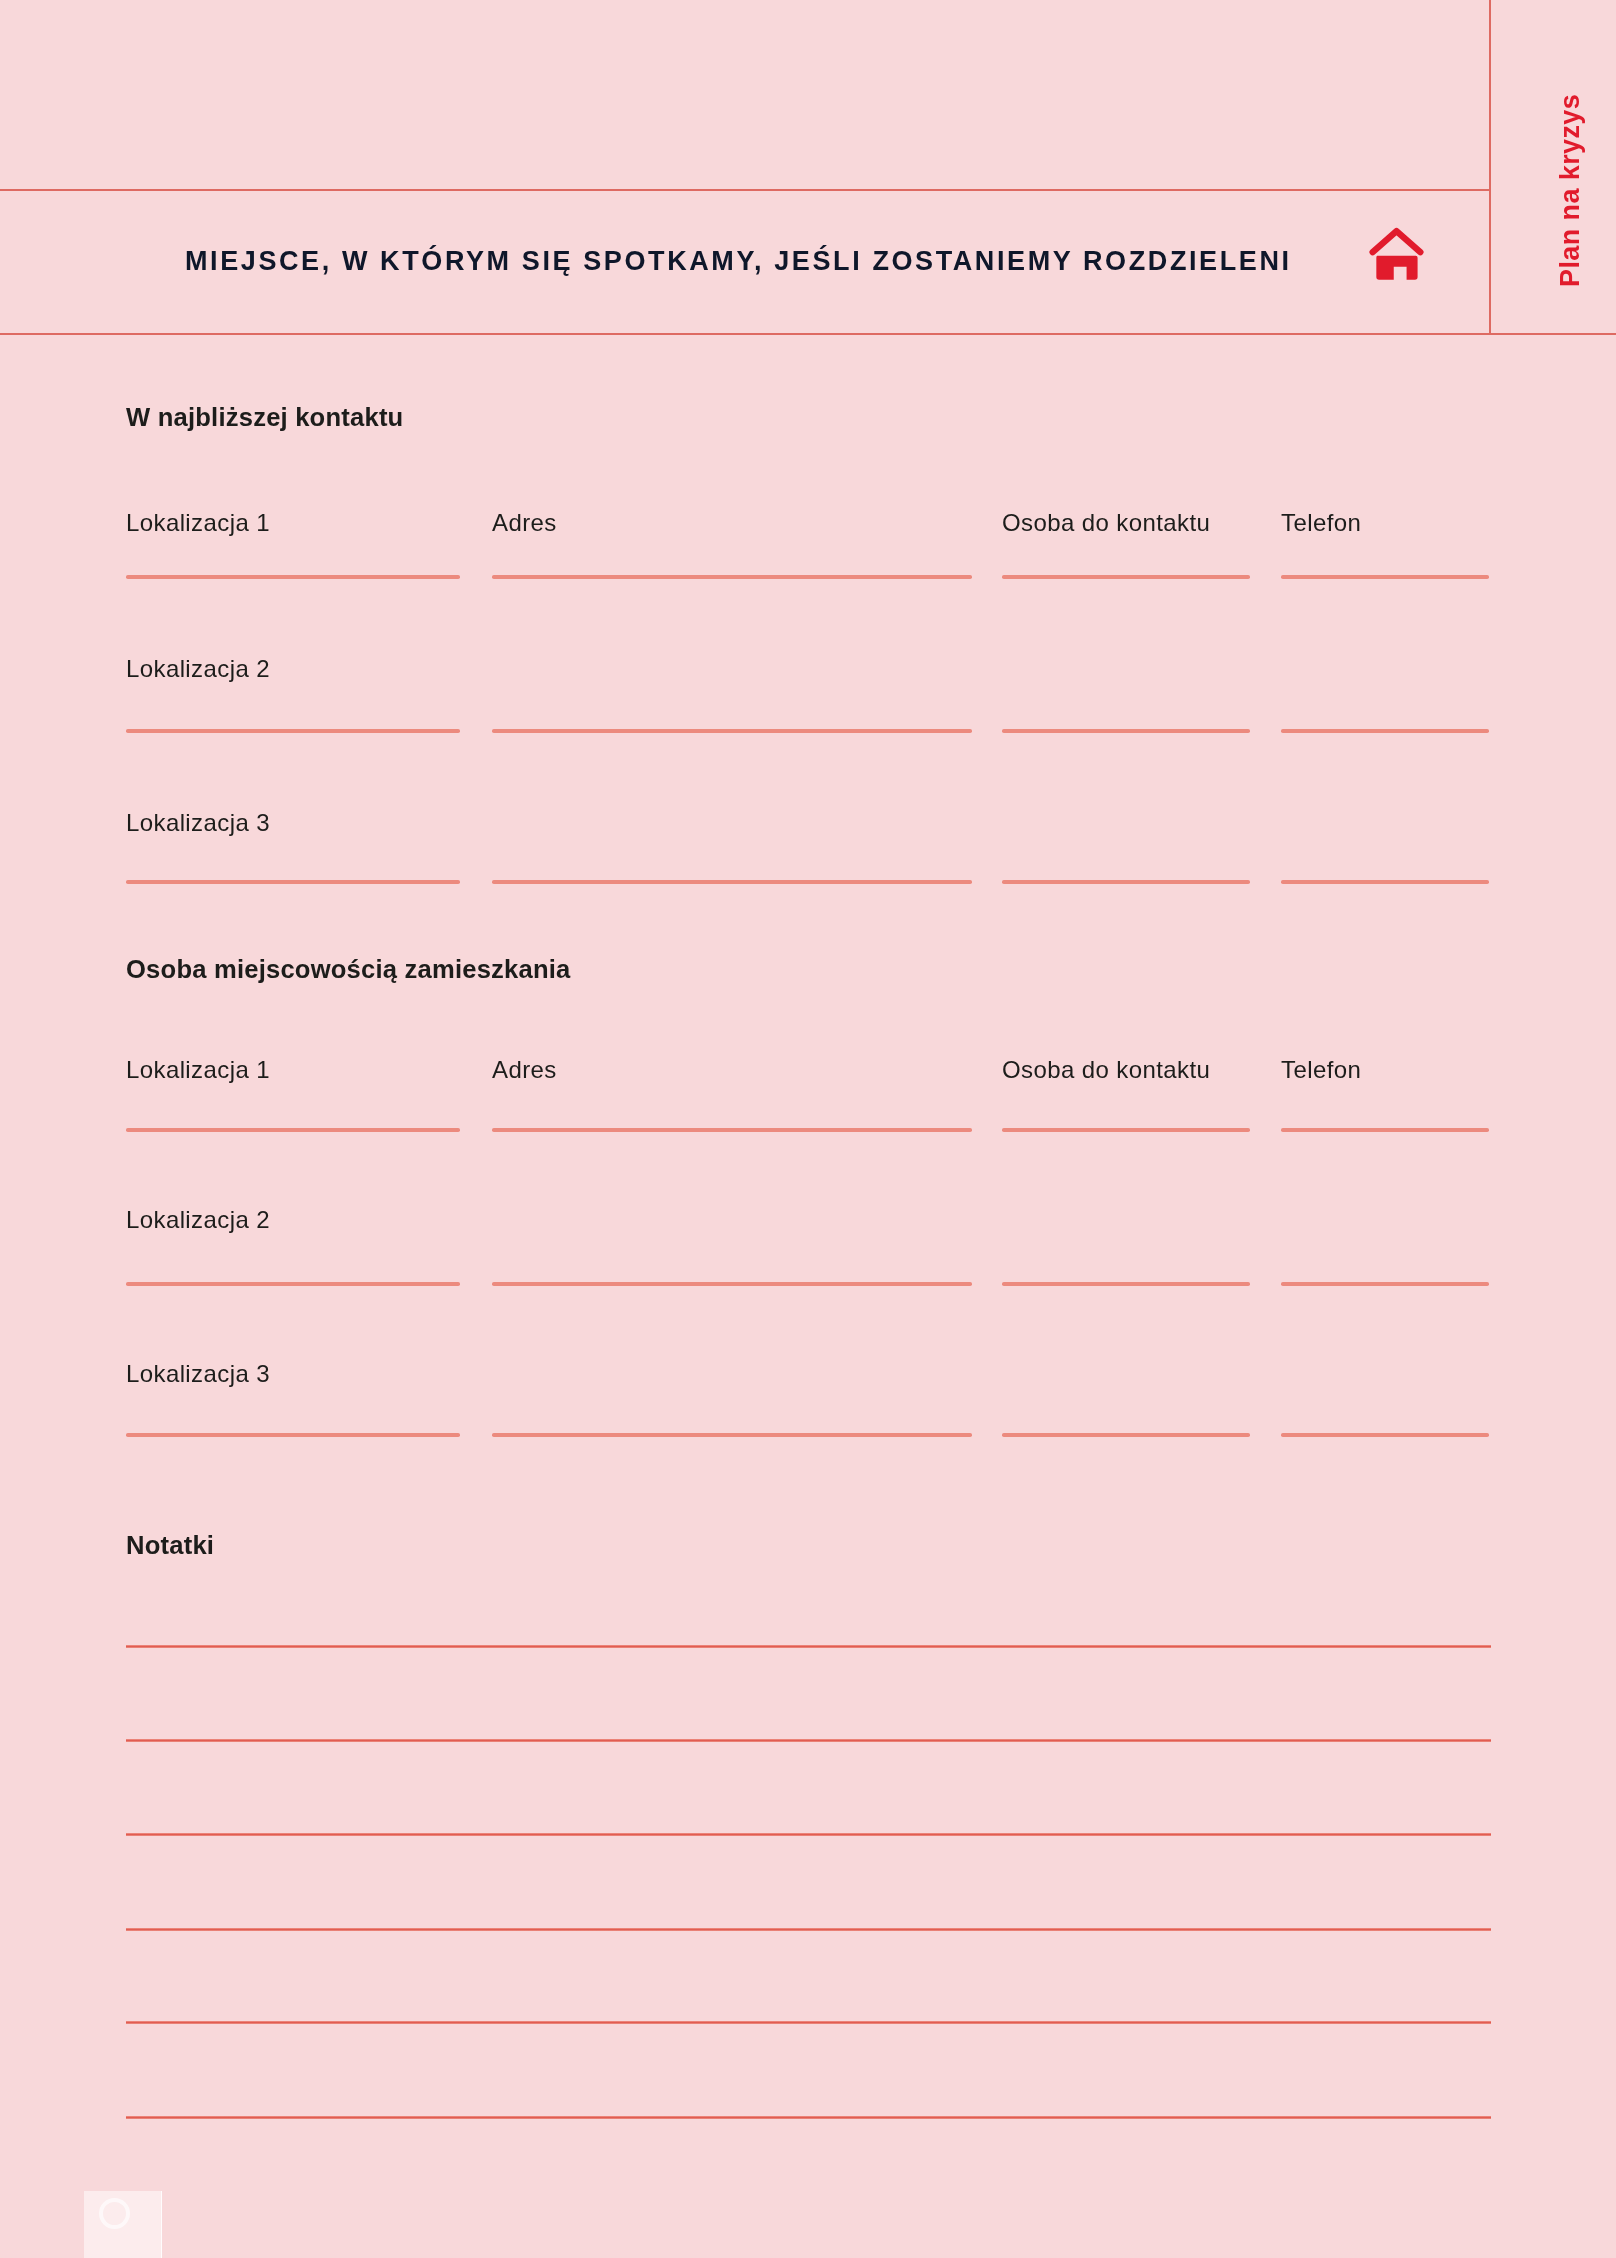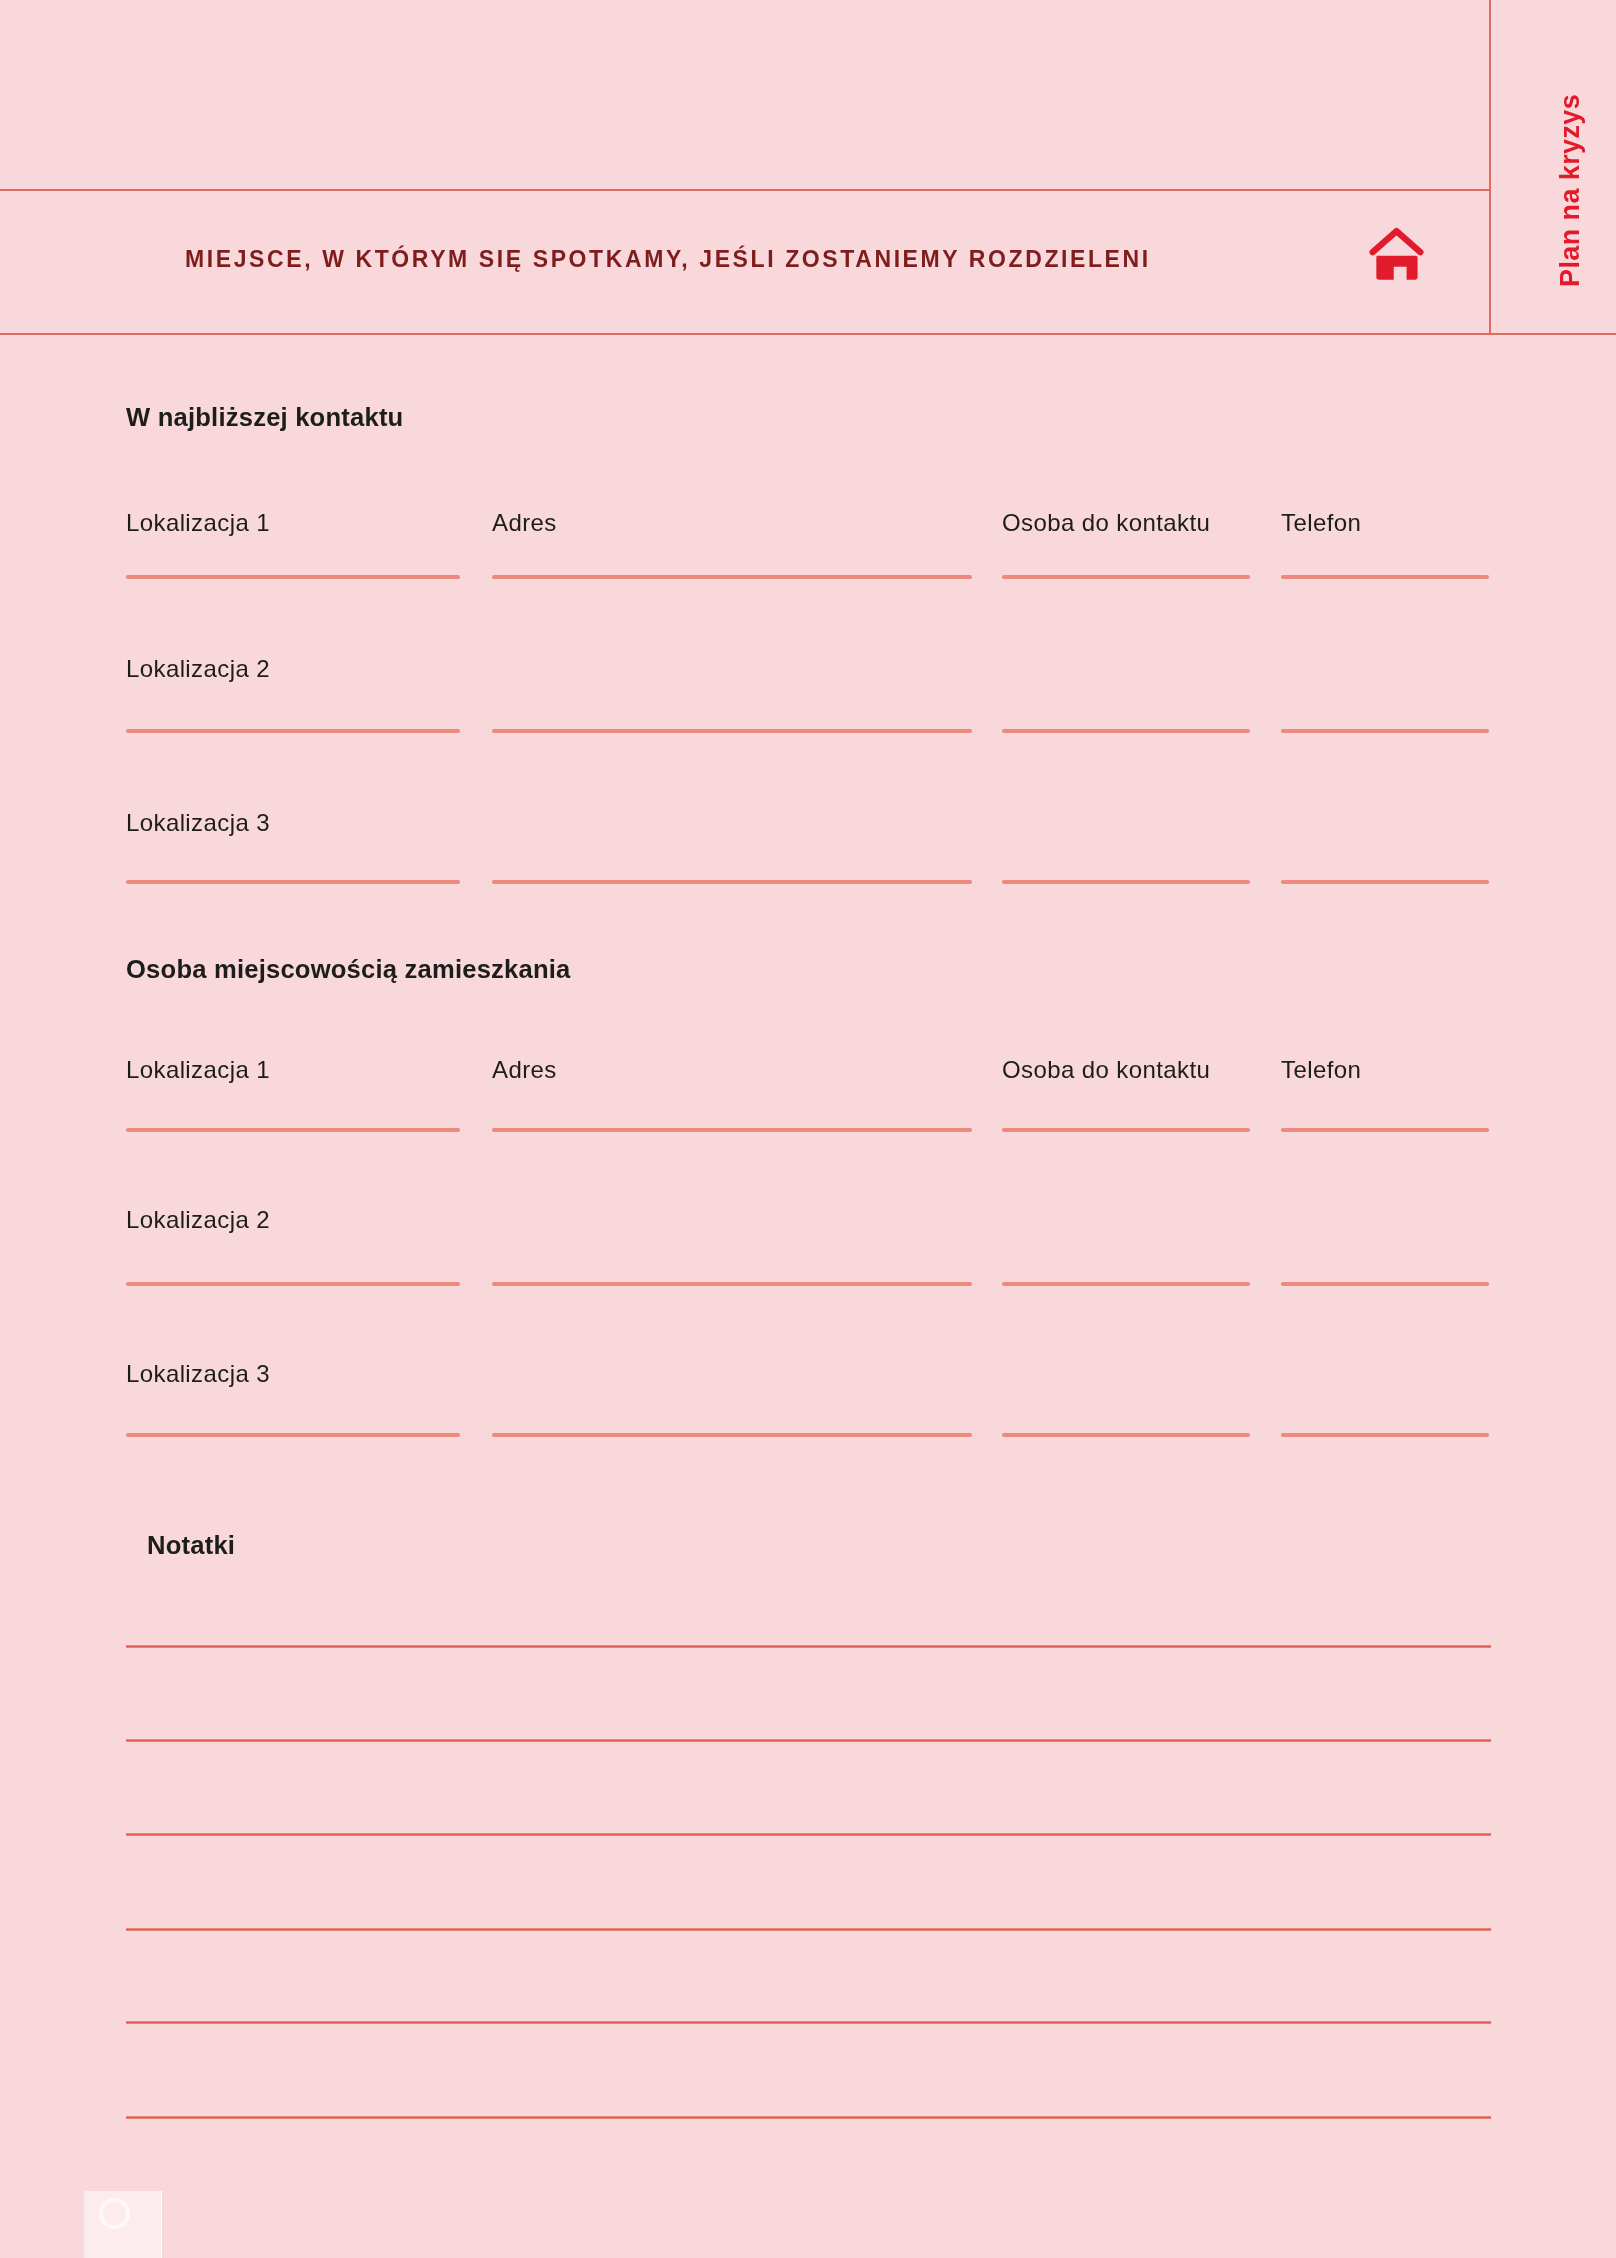--- a/index.html
+++ b/index.html
@@ -11,21 +11,21 @@
   }
   
   .rule{position:absolute;background:#de6a62;}
   
   .field{position:absolute;height:3.5px;background:#ec8a7e;border-radius:1.8px;}
   
   .note-line{position:absolute;height:2.6px;left:126px;width:1365px;
     background:linear-gradient(180deg,#f0978b 0%,#e0564c 55%,#ee9a8e 100%);}
   .title{
     position:absolute;left:185px;top:246px;width:1147px;
-    font-size:23px;font-weight:bold;letter-spacing:2.6px;color:#7f1d1d;
+    font-size:27px;font-weight:bold;letter-spacing:2.6px;color:#0f172a;
     white-space:nowrap;
   }
   .side-tab{
     position:absolute;left:1543px;top:91px;width:55px;height:199px;
     display:flex;align-items:center;justify-content:center;
     writing-mode:vertical-rl;transform:rotate(180deg);
     font-size:27px;font-weight:bold;color:#e11b2c;letter-spacing:0.4px;
     white-space:nowrap;
   }
   .sec-h{position:absolute;left:126px;font-size:25.6px;font-weight:bold;letter-spacing:0.2px;}
@@ -102,21 +102,21 @@
 <div class="field" style="left:1002px;top:1282px;width:248px;"></div>
 <div class="field" style="left:1281px;top:1282px;width:208px;"></div>
 
 <div class="lbl" style="left:126px;top:1316px;">Lokalizacja 3</div>
 
 <div class="field" style="left:126px;top:1433px;width:334px;"></div>
 <div class="field" style="left:492px;top:1433px;width:480px;"></div>
 <div class="field" style="left:1002px;top:1433px;width:248px;"></div>
 <div class="field" style="left:1281px;top:1433px;width:208px;"></div>
 
-<div class="sec-h" style="top:1531px;margin-left:21px;">Notatki</div>
+<div class="sec-h" style="top:1531px;">Notatki</div>
 
 <div class="note-line" style="top:1645px;"></div>
 <div class="note-line" style="top:1739px;"></div>
 <div class="note-line" style="top:1833px;"></div>
 <div class="note-line" style="top:1928px;"></div>
 <div class="note-line" style="top:2021px;"></div>
 <div class="note-line" style="top:2116px;"></div>
 
 <div class="corner-box"></div>
 <div class="corner-ring"></div>

